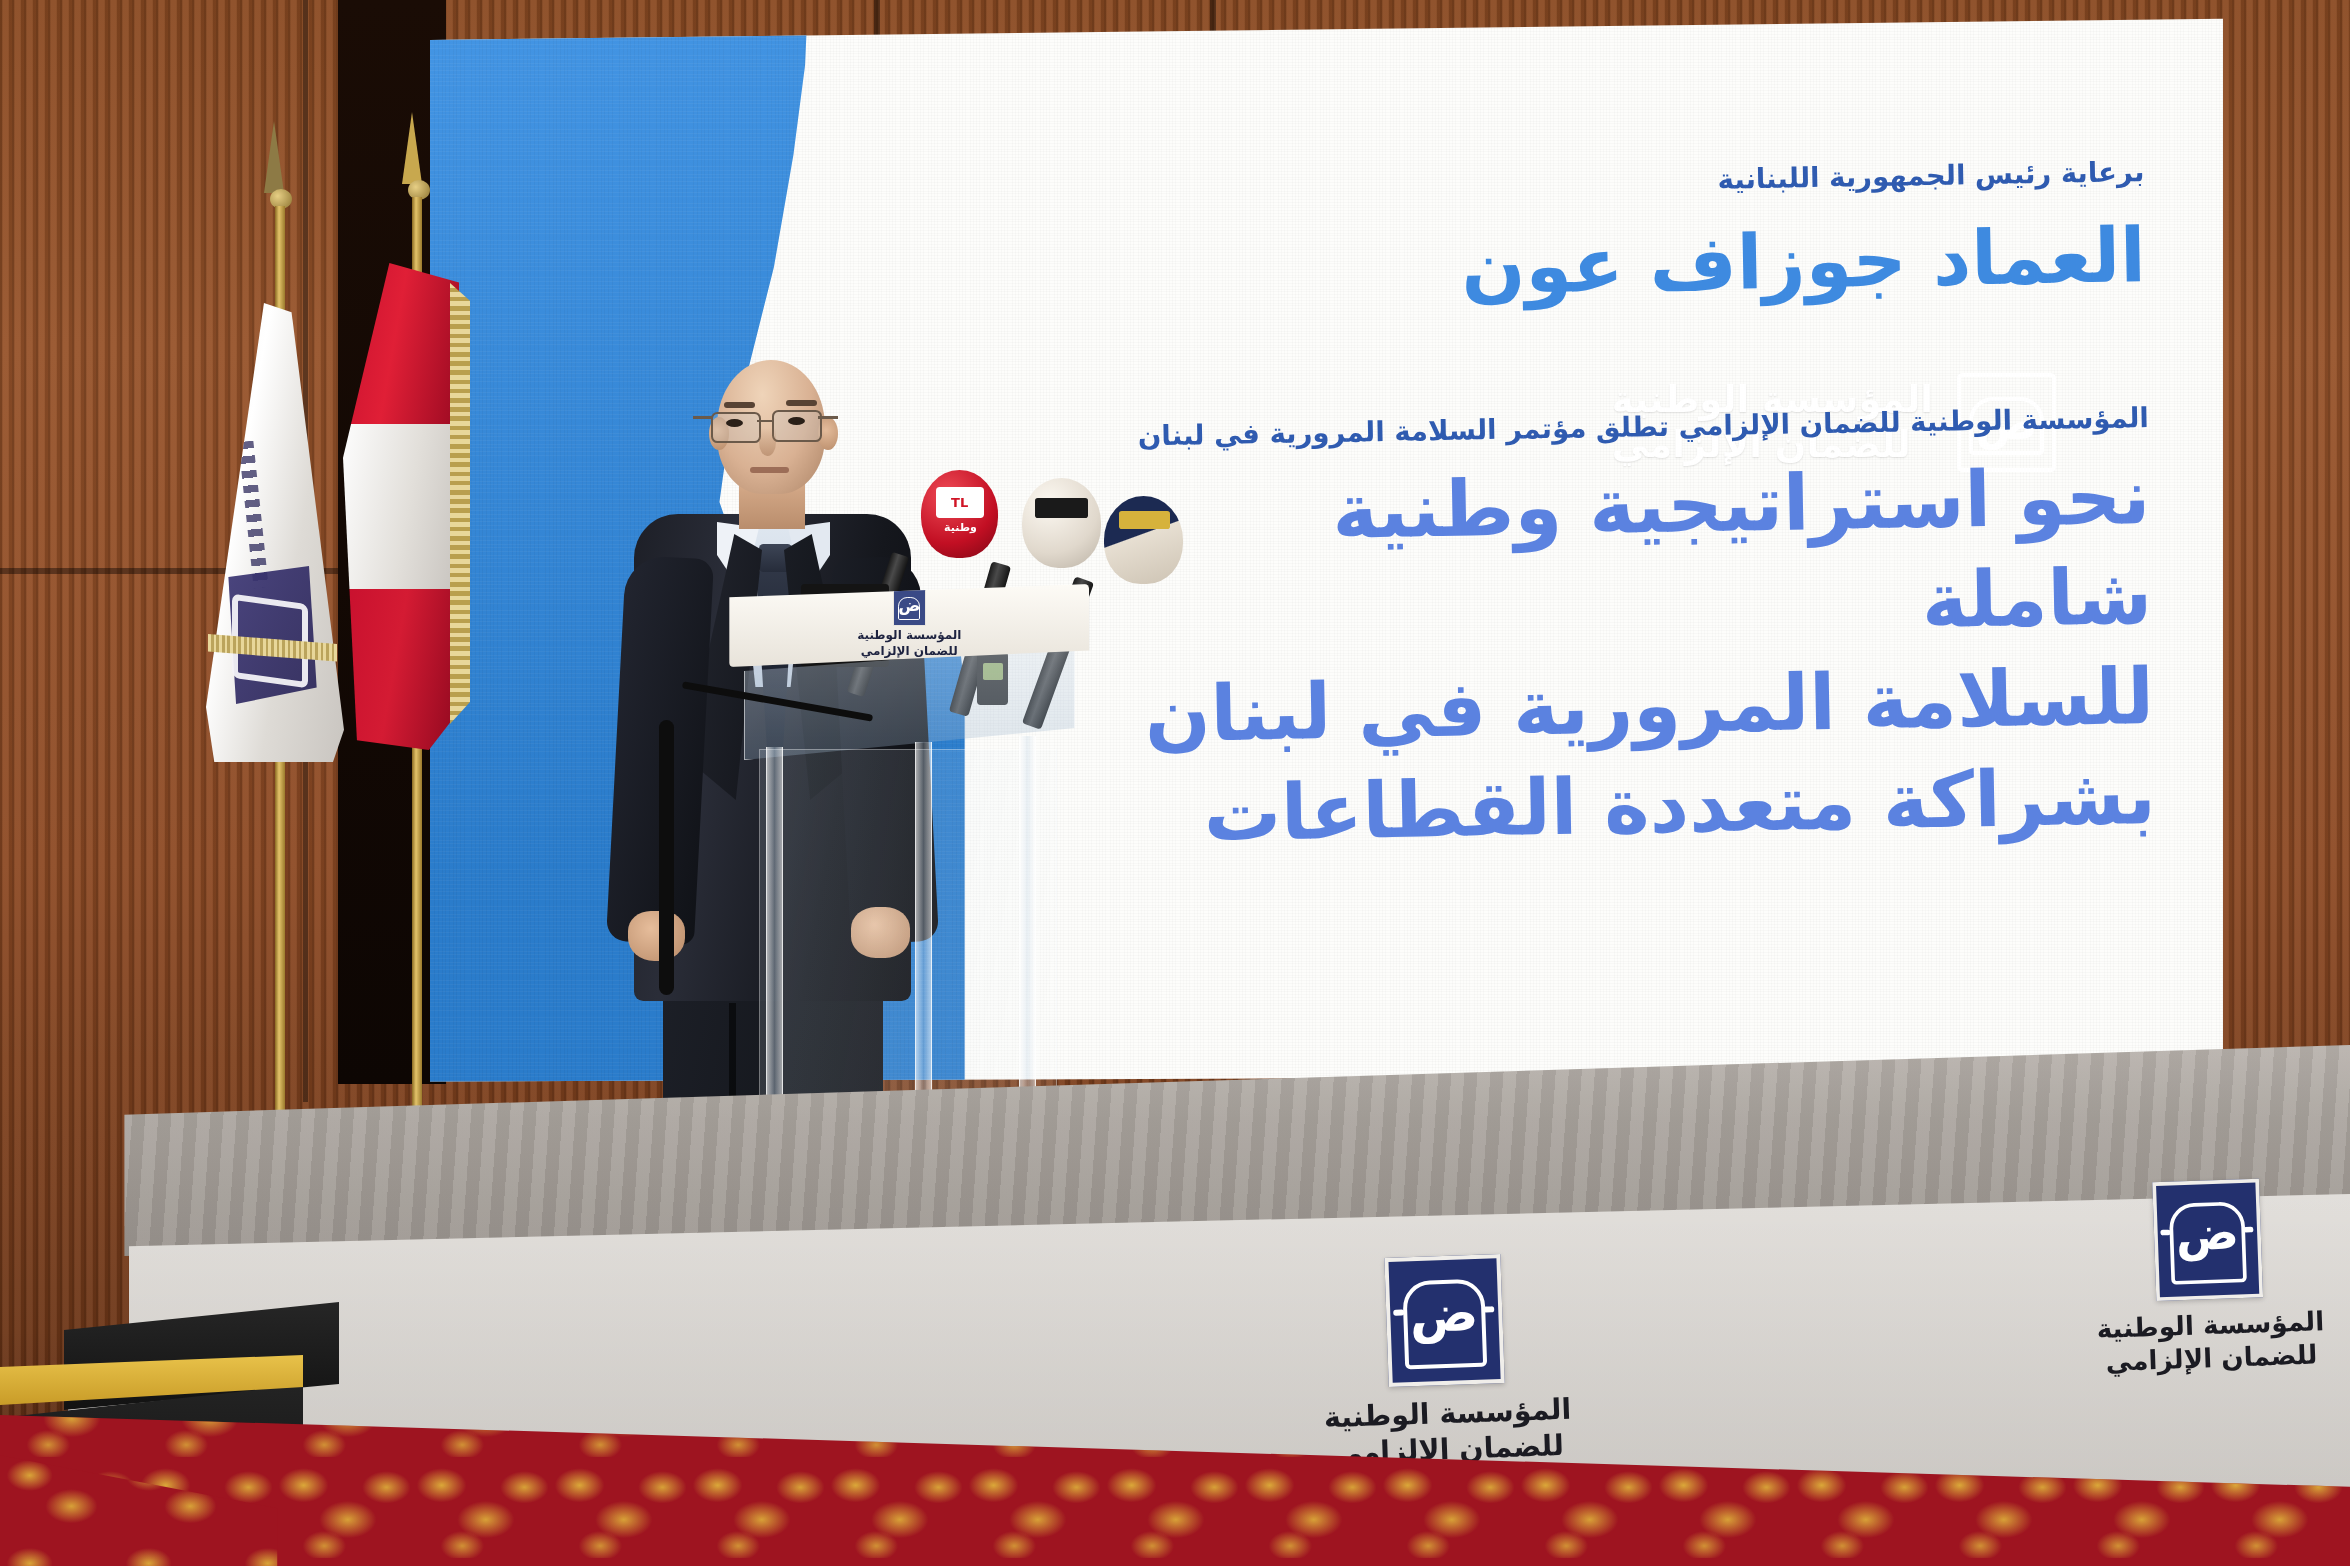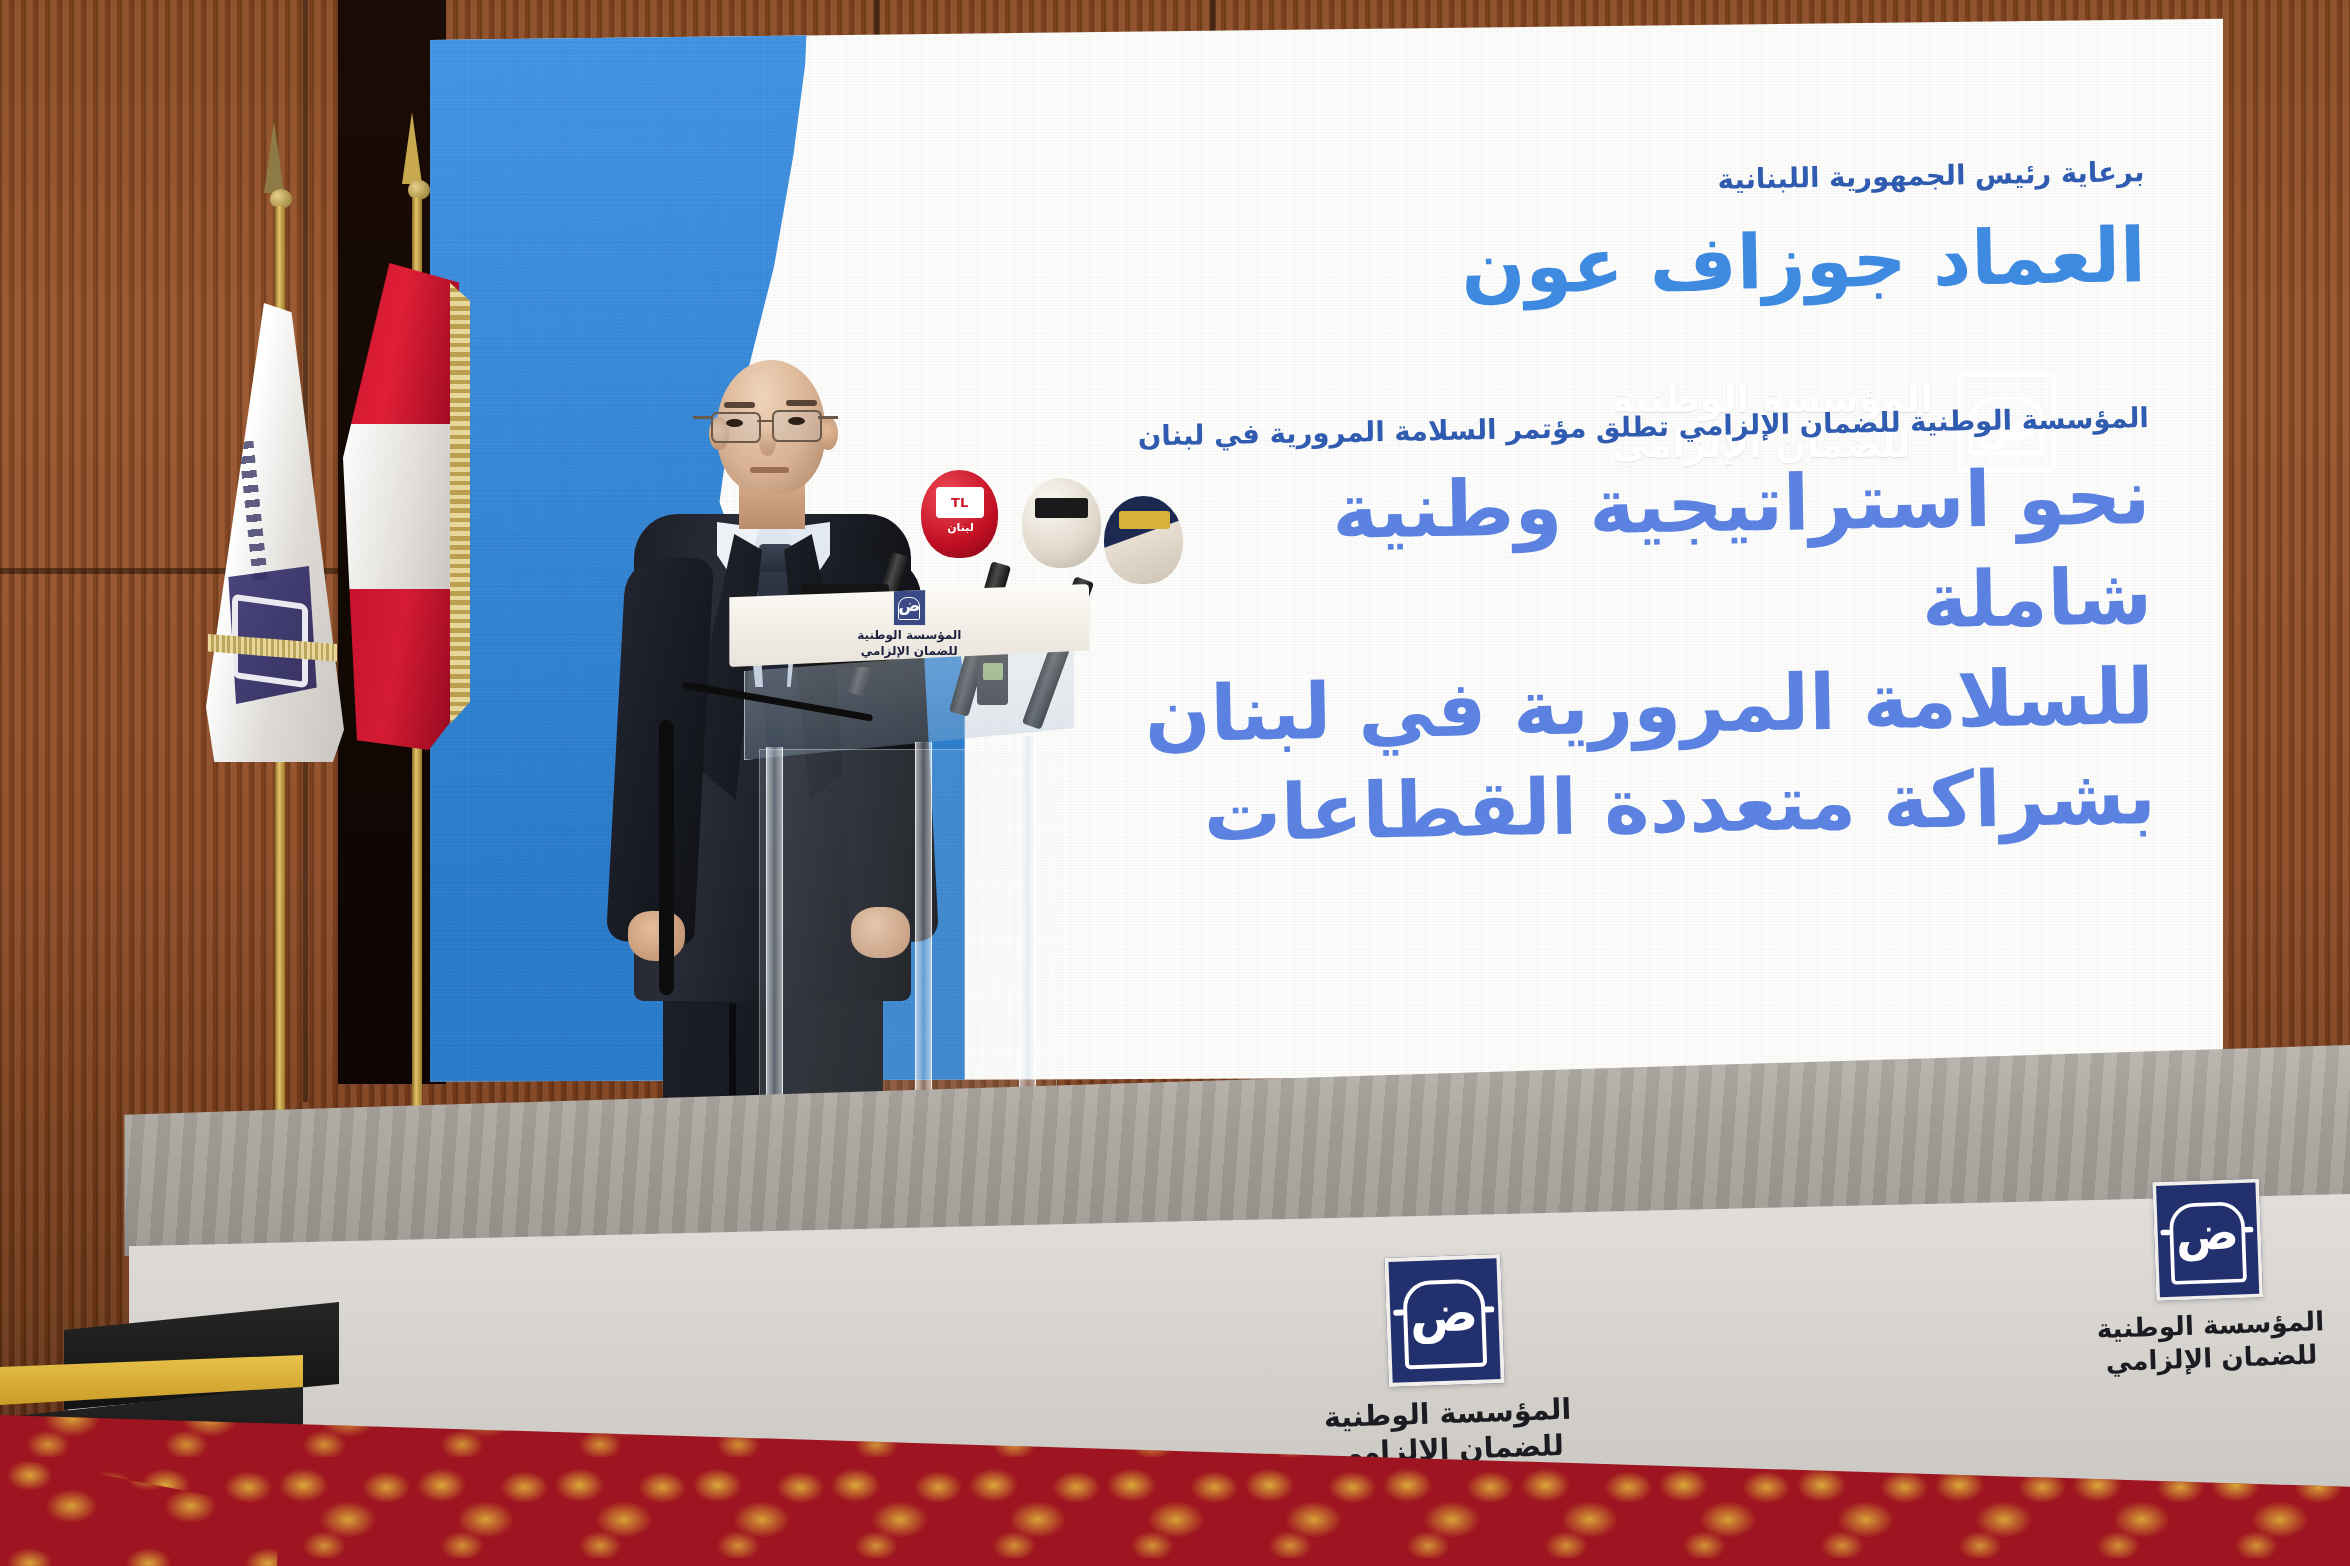--- a/index.html
+++ b/index.html
@@ -361,21 +361,21 @@
     </div>
     <div class="eye" style="left:105px;top:59px;"></div>
     <div class="eye" style="left:167px;top:57px;"></div>
     <div class="nose"></div>
     <div class="mouth"></div>
   </div>
 
   <div class="mic" style="left:825px;top:470px;">
     <div class="head" style="width:77px;height:88px;background:radial-gradient(circle at 34% 28%,#ee4a55,#c20f23 60%,#7c0715);">
       <div class="flag" style="left:14.7px;top:16.5px;width:48px;height:31px;background:#fff;color:#d01526;border-radius:3.7px;">TL</div>
-      <div style="position:absolute;left:16.5px;top:51px;width:46px;text-align:center;color:#fff;font-size:11px;font-weight:700;direction:rtl;">لبنان</div>
+      <div style="position:absolute;left:16.5px;top:51px;width:46px;text-align:center;color:#fff;font-size:11px;font-weight:700;direction:rtl;">وطنية</div>
     </div>
     <div class="stem" style="left:44px;top:81px;width:18.4px;height:147px;transform:rotate(18deg);"></div>
   </div>
 
   <div class="mic" style="left:926px;top:478px;">
     <div class="head" style="width:79px;height:90px;background:radial-gradient(circle at 34% 28%,#fcf8f1,#e0d8cc 60%,#b9b0a3);">
       <div class="flag" style="left:13px;top:20px;width:53px;height:20px;background:#1a1a1a;color:#fff;font-size:10px;"></div>
     </div>
     <div class="stem" style="left:44px;top:83px;width:20px;height:156px;transform:rotate(16deg);"></div>
     <div style="position:absolute;left:51px;top:174px;width:31px;height:53px;background:#2a2a2a;border-radius:3.7px;"></div>

